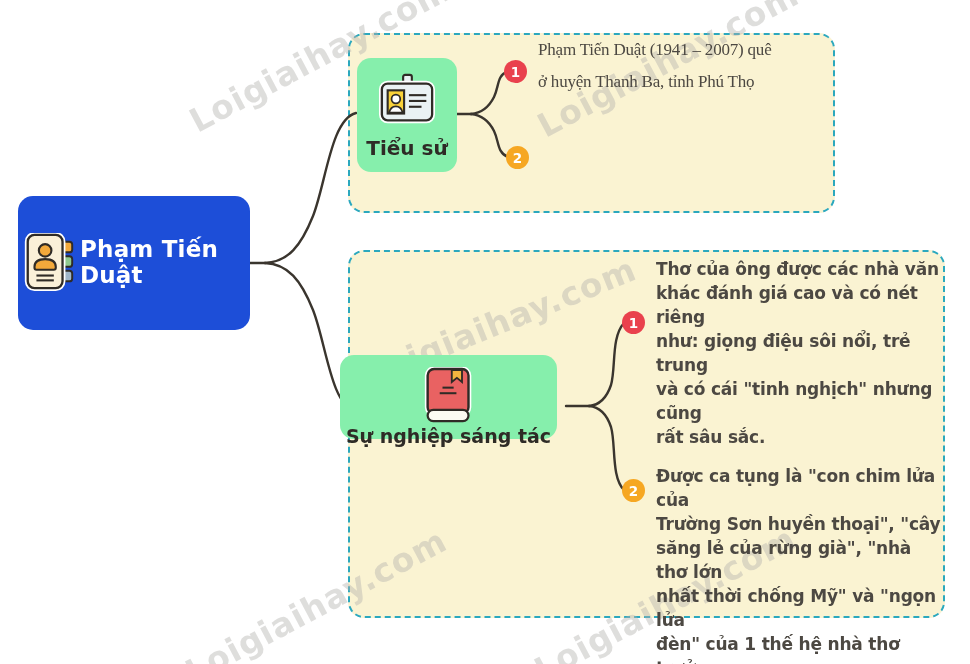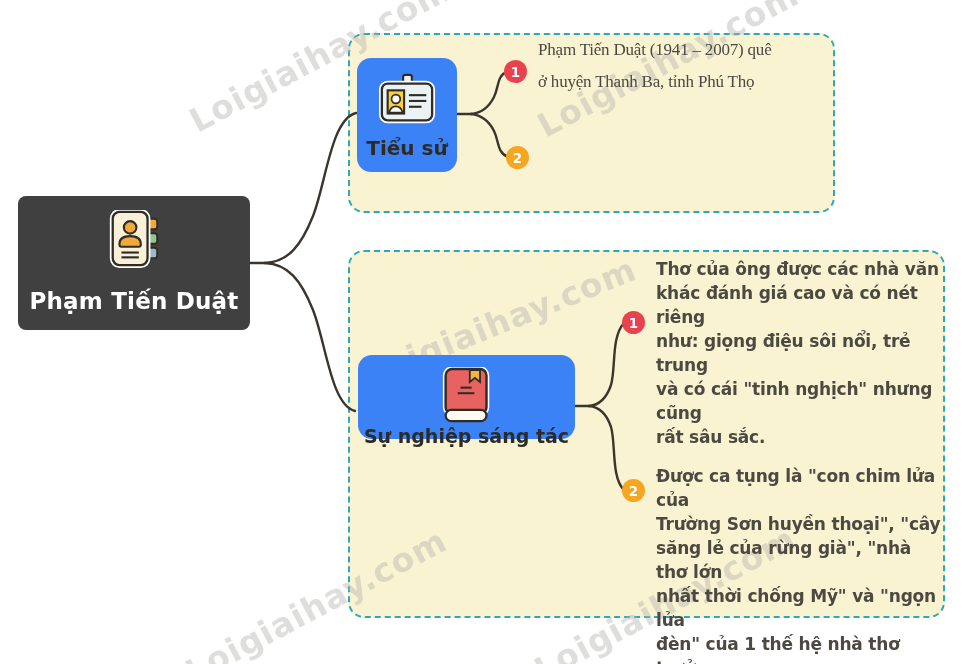--- a/index.html
+++ b/index.html
@@ -23,32 +23,32 @@
     position:absolute;z-index:1;background:#faf3d2;border:2.5px dashed #2ba8be;border-radius:16px;
     box-sizing:border-box;
   }
   .group-top{left:348px;top:33px;width:487px;height:180px;}
   .group-bottom{left:348px;top:250px;width:597px;height:368px;}
   
   .connectors{position:absolute;left:0;top:0;z-index:3;pointer-events:none;}
   .connectors path{stroke:#3a352e;stroke-width:2.4;fill:none;stroke-linecap:round;}
   
   .root-node{
-    position:absolute;z-index:4;left:18px;top:196px;width:232px;height:134px;background:#404040;
-    border-radius:8px;display:flex;flex-direction:column;align-items:center;justify-content:space-between;
+    position:absolute;z-index:4;left:18px;top:196px;width:232px;height:134px;background:#1d4ed8;
+    border-radius:15px;display:flex;flex-direction:row;align-items:center;justify-content:space-between;
     padding:14px 0 16px;box-sizing:border-box;
   }
   .root-label{color:#ffffff;font-size:23px;font-weight:700;letter-spacing:.2px;}
   
   .topic{
-    position:absolute;z-index:4;background:#3b82f6;border-radius:14px;display:flex;flex-direction:column;
+    position:absolute;z-index:4;background:#86efac;border-radius:14px;display:flex;flex-direction:column;
     align-items:center;justify-content:space-between;box-sizing:border-box;
   }
   .topic-top{left:357px;top:58px;width:100px;height:114px;padding:14px 0 12px;}
-  .topic-bottom{left:358px;top:355px;width:217px;height:84px;padding:12px 0 12px;}
+  .topic-bottom{left:340px;top:355px;width:217px;height:84px;padding:12px 0 12px;}
   .topic-label{color:#2e2b26;font-weight:700;font-size:19px;white-space:nowrap;}
   .topic-top .topic-label{font-size:20px;}
   .icon{display:block;line-height:0;}
   
   .marker{
     position:absolute;z-index:5;width:23px;height:23px;border-radius:50%;color:#fff;
     font-size:13.5px;font-weight:700;display:flex;align-items:center;justify-content:center;
   }
   .marker.red{background:#e9414d;}
   .marker.orange{background:#f6a722;}

